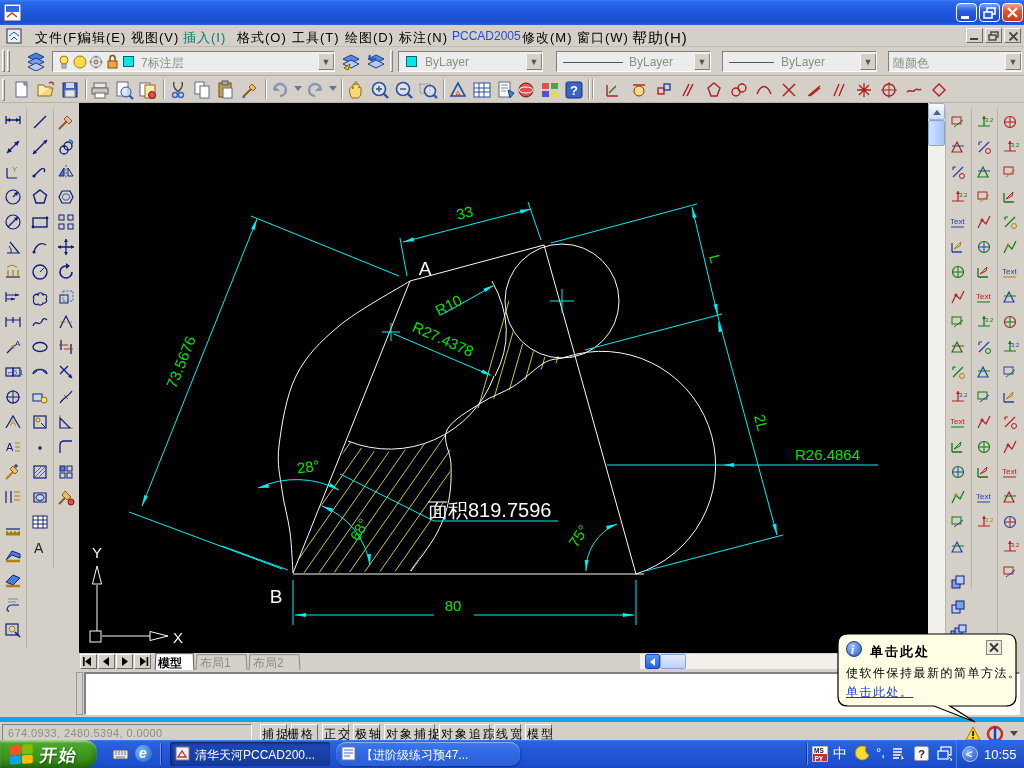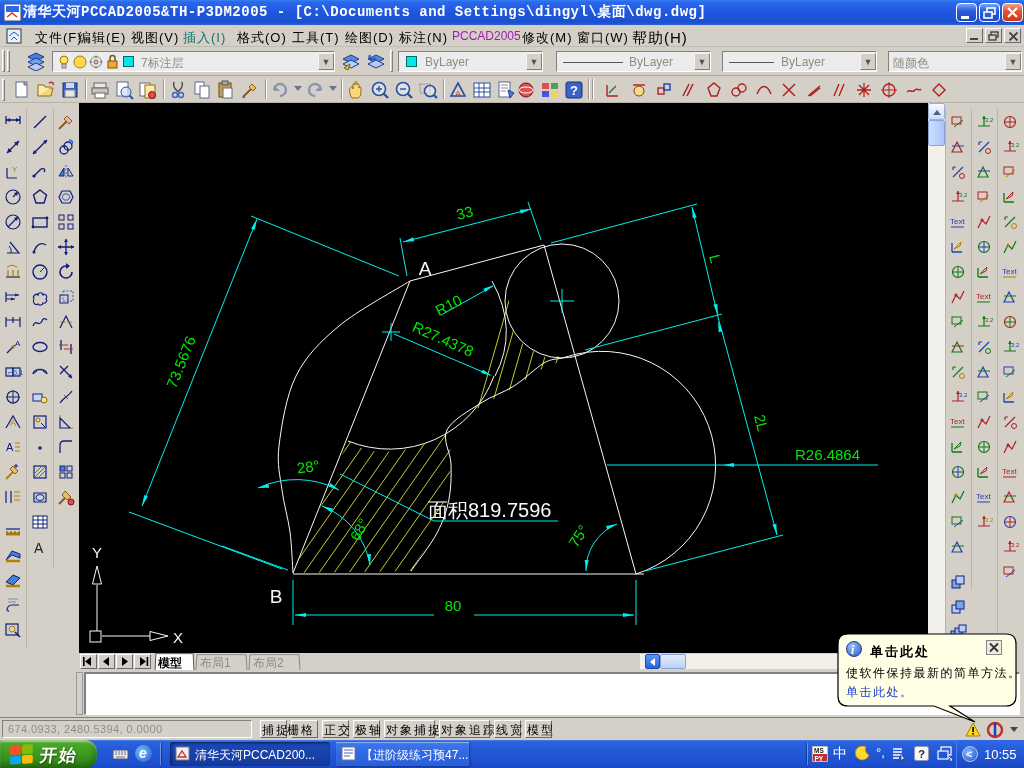--- a/index.html
+++ b/index.html
@@ -10,21 +10,20 @@
 .ddbtn{background:#d4d0c8;border-top:1px solid #f5f4f2;border-left:1px solid #f5f4f2;border-right:1px solid #808080;border-bottom:1px solid #808080;color:#555;font-size:9px;text-align:center;line-height:16px}
 .gtxt{color:#8d8d85;font-size:12px}
 </style></head><body>
 
 <div class="abs" style="left:0;top:0;width:1024px;height:25px;background:linear-gradient(180deg,#3a80f4 0%,#2a68ec 8%,#1d55dd 55%,#1c50cc 90%,#2a62dc 100%)">
 <svg class="abs" style="left:4px;top:4px" width="17" height="17" viewBox="0 0 17 17">
       <rect x="0" y="0" width="17" height="17" fill="#fff" stroke="#345"></rect>
       <rect x="2" y="2" width="13" height="6" fill="#2a68ec"></rect>
       <path d="M3 13 L8 9 L13 13" stroke="#c33" fill="none" stroke-width="1.5"></path>
     </svg>
-<div class="abs" style="left:23px;top:3px;font-family:'Liberation Mono',monospace;font-weight:bold;font-size:14px;color:#fff;letter-spacing:0.5px;white-space:pre">清华天河PCCAD2005&amp;TH-P3DM2005 - [C:\Documents and Settings\dingyl\桌面\dwg.dwg]</div>
 <div class="abs" style="left:956px;top:3px;width:21px;height:19px;background:linear-gradient(180deg,#79a5f0,#2b5be0 40%,#1e46c8);border:1px solid #fff;border-radius:4px">
       <div class="abs" style="left:4px;top:12px;width:8px;height:3px;background:#fff"></div>
     </div>
 <div class="abs" style="left:979px;top:3px;width:21px;height:19px;background:linear-gradient(180deg,#79a5f0,#2b5be0 40%,#1e46c8);border:1px solid #fff;border-radius:4px">
       <svg class="abs" style="left:3px;top:3px" width="14" height="12" viewBox="0 0 14 12">
         <rect x="4" y="1" width="8" height="6" fill="none" stroke="#fff" stroke-width="1.6"></rect>
         <rect x="1" y="5" width="8" height="6" fill="#2b5be0" stroke="#fff" stroke-width="1.6"></rect>
       </svg>
     </div>
 <div class="abs" style="left:1002px;top:3px;width:21px;height:19px;background:linear-gradient(180deg,#f2a384,#e25130 45%,#c83a18);border:1px solid #fff;border-radius:4px">
@@ -40,21 +39,21 @@
       <path d="M3 8 L8 4 L13 8 M5 12 L8 9 L11 12" stroke="#1c50cc" fill="none"></path>
     </svg>
 <div class="abs" style="left:35px;top:4px;font-size:13px;color:#000;letter-spacing:1px">文件(F)</div>
 <div class="abs" style="left:78px;top:4px;font-size:13px;color:#000;letter-spacing:1px">编辑(E)</div>
 <div class="abs" style="left:131px;top:4px;font-size:13px;color:#000;letter-spacing:1px">视图(V)</div>
 <div class="abs" style="left:183px;top:4px;font-size:13px;color:#0f766e;letter-spacing:1px">插入(I)</div>
 <div class="abs" style="left:237px;top:4px;font-size:13px;color:#000;letter-spacing:1px">格式(O)</div>
 <div class="abs" style="left:292px;top:4px;font-size:13px;color:#000;letter-spacing:1px">工具(T)</div>
 <div class="abs" style="left:345px;top:4px;font-size:13px;color:#000;letter-spacing:1px">绘图(D)</div>
 <div class="abs" style="left:399px;top:4px;font-size:13px;color:#000;letter-spacing:1px">标注(N)</div>
-<div class="abs" style="left:452px;top:4px;font-size:12px;color:#a21caf;letter-spacing:0px">PCCAD2005</div>
+<div class="abs" style="left:452px;top:4px;font-size:12px;color:#1d4ed8;letter-spacing:0px">PCCAD2005</div>
 <div class="abs" style="left:522px;top:4px;font-size:13px;color:#000;letter-spacing:1px">修改(M)</div>
 <div class="abs" style="left:577px;top:4px;font-size:13px;color:#000;letter-spacing:1px">窗口(W)</div>
 <div class="abs" style="left:632px;top:4px;font-size:15px;color:#000;letter-spacing:1px">帮助(H)</div>
 <div class="abs bevel-out" style="left:966px;top:3px;width:17px;height:15px;background:#d4d0c8">
       <div class="abs" style="left:3px;top:9px;width:8px;height:2px;background:#444"></div>
     </div>
 <div class="abs bevel-out" style="left:985px;top:3px;width:17px;height:15px;background:#d4d0c8">
       <svg class="abs" style="left:2px;top:2px" width="12" height="10" viewBox="0 0 12 10">
         <rect x="3" y="1" width="7" height="5" fill="none" stroke="#444" stroke-width="1.4"></rect>
         <rect x="1" y="4" width="7" height="5" fill="#d4d0c8" stroke="#444" stroke-width="1.4"></rect>
@@ -928,21 +927,21 @@
 <div class="abs" style="left:20px;top:0;width:26px;height:15px;background:linear-gradient(180deg,#e4ecfd,#bcd0f8);border:1px solid #8aa4d8;border-radius:2px"></div>
 <div class="abs" style="left:272px;top:0;width:15px;height:15px;background:linear-gradient(180deg,#f6faff,#cfdcf8);border:1px solid #9cb0d8;border-radius:2px">
         <div class="abs" style="left:6px;top:3px;width:0;height:0;border-top:4px solid transparent;border-bottom:4px solid transparent;border-left:5px solid #4d6185"></div>
       </div>
 </div>
   </div>
 <div class="abs" style="left:0;top:670px;width:1024px;height:47px;background:#d4d0c8">
 <div class="abs" style="left:84px;top:2px;width:936px;height:43px;background:#fff;border-top:2px solid #808080;border-left:2px solid #808080;border-right:1px solid #fff;border-bottom:1px solid #fff"></div>
 <div class="abs" style="left:76px;top:2px;width:7px;height:43px;background:#d4d0c8;border:1px solid #999"></div>
 </div>
-<div class="abs" style="left:0;top:717px;width:1024px;height:23px;background:#d4d0c8;border-top:1px solid #0ea5e9">
+<div class="abs" style="left:0;top:717px;width:1024px;height:23px;background:#d4d0c8;border-top:5px solid #0ea5e9">
 <div class="abs bevel-in" style="left:2px;top:2px;width:250px;height:18px"></div>
 <div class="abs" style="left:8px;top:5px;font-size:11px;color:#8d8d85;letter-spacing:0.4px">674.0933, 2480.5394, 0.0000</div>
 <div class="abs bevel-out" style="left:260px;top:2px;width:27px;height:18px;background:#d4d0c8"></div>
 <div class="abs" style="left:262px;top:4px;font-size:12px;color:#000;width:27px;white-space:nowrap;letter-spacing:2px">捕捉</div>
 <div class="abs bevel-out" style="left:291px;top:2px;width:27px;height:18px;background:#d4d0c8"></div>
 <div class="abs" style="left:287px;top:4px;font-size:12px;color:#000;width:27px;white-space:nowrap;letter-spacing:2px">栅格</div>
 <div class="abs bevel-out" style="left:322px;top:2px;width:27px;height:18px;background:#d4d0c8"></div>
 <div class="abs" style="left:324px;top:4px;font-size:12px;color:#000;width:27px;white-space:nowrap;letter-spacing:2px">正交</div>
 <div class="abs bevel-out" style="left:353px;top:2px;width:27px;height:18px;background:#d4d0c8"></div>
 <div class="abs" style="left:355px;top:4px;font-size:12px;color:#000;width:27px;white-space:nowrap;letter-spacing:2px">极轴</div>
@@ -985,21 +984,21 @@
     <div class="abs" style="left:139px;top:5px;color:#fff;font-size:14px;font-style:italic;font-weight:bold">e</div>
 <div class="abs" style="left:160px;top:3px;width:1px;height:22px;background:rgba(255,255,255,.35)"></div>
     <div class="abs" style="left:161px;top:3px;width:1px;height:22px;background:rgba(0,0,30,.35)"></div>
 <div class="abs" style="left:170px;top:2px;width:160px;height:24px;border-radius:3px;background:linear-gradient(180deg,#1c49b8,#16399a);box-shadow:inset 1px 1px 3px rgba(0,0,20,.6)">
 <svg class="abs" style="left:5px;top:4px" width="15" height="15" viewBox="0 0 15 15">
         <rect x="1" y="1" width="13" height="13" fill="#f0f0f0" stroke="#778"></rect>
         <path d="M3 11 L7 5 L11 11 Z" fill="none" stroke="#c03030" stroke-width="1.3"></path>
       </svg>
 <div class="abs" style="left:25px;top:5px;font-size:12px;color:#fff;white-space:nowrap">清华天河PCCAD200...</div>
     </div>
-<div class="abs" style="left:336px;top:2px;width:133px;height:24px;border-radius:0;background:linear-gradient(180deg,#3e78ec 0%,#3068e4 45%,#2a5fd8 100%);box-shadow:inset 0 1px 1px rgba(255,255,255,.45), 1px 1px 2px rgba(0,0,40,.3)">
+<div class="abs" style="left:336px;top:2px;width:184px;height:24px;border-radius:10px;background:linear-gradient(180deg,#3e78ec 0%,#3068e4 45%,#2a5fd8 100%);box-shadow:inset 0 1px 1px rgba(255,255,255,.45), 1px 1px 2px rgba(0,0,40,.3)">
 <svg class="abs" style="left:5px;top:4px" width="15" height="15" viewBox="0 0 15 15">
         <rect x="1" y="1" width="13" height="13" fill="#fff" stroke="#778"></rect>
         <path d="M3 4 h9 M3 7 h9 M3 10 h6" stroke="#4a68c8" stroke-width="1.2"></path>
       </svg>
 <div class="abs" style="left:25px;top:5px;font-size:12px;color:#fff;white-space:nowrap">【进阶级练习预47...</div>
     </div>
 <div class="abs" style="left:806px;top:3px;width:1px;height:22px;background:rgba(0,0,30,.35)"></div>
     <div class="abs" style="left:807px;top:3px;width:1px;height:22px;background:rgba(255,255,255,.35)"></div>
 <svg class="abs" style="left:812px;top:6px" width="16" height="16" viewBox="0 0 16 16">
       <rect x="0" y="0" width="16" height="16" fill="#f0f0f0" stroke="#889"></rect>
@@ -1035,12 +1034,12 @@
 <path d="M14 4 H172 Q182 4 182 14 V66 Q182 76 172 76 H116 L141 92 L100 76 H14 Q4 76 4 66 V14 Q4 4 14 4 Z" fill="#ffffe6" stroke="#000" stroke-width="1.2"></path>
 </svg>
 <div class="abs" style="left:846px;top:641px;width:16px;height:16px;border-radius:50%;background:radial-gradient(circle at 35% 30%,#9cc2f8,#2a58c8);border:1px solid #1a3a90"></div>
 <div class="abs" style="left:851px;top:643px;color:#fff;font-size:12px;font-weight:bold;font-family:'Liberation Serif',serif;font-style:italic">i</div>
 <div class="abs" style="left:870px;top:643px;font-size:13px;font-weight:bold;color:#000;letter-spacing:2px">单击此处</div>
 <div class="abs" style="left:986px;top:640px;width:16px;height:15px;background:#ece9d8;border:1px solid #888"></div>
 <svg class="abs" style="left:988px;top:642px" width="12" height="11" viewBox="0 0 12 11">
     <path d="M2 1.5 L10 9.5 M10 1.5 L2 9.5" stroke="#333" stroke-width="1.8"></path>
   </svg>
 <div class="abs" style="left:846px;top:665px;font-size:12px;color:#000;letter-spacing:1.5px">使软件保持最新的简单方法。</div>
-<div class="abs" style="left:846px;top:684px;font-size:12px;color:#1a3acc;letter-spacing:1.5px">单击此处。</div>
+<div class="abs" style="left:846px;top:684px;font-size:12px;color:#1a3acc;text-decoration:underline;letter-spacing:1.5px">单击此处。</div>
 </body></html>

